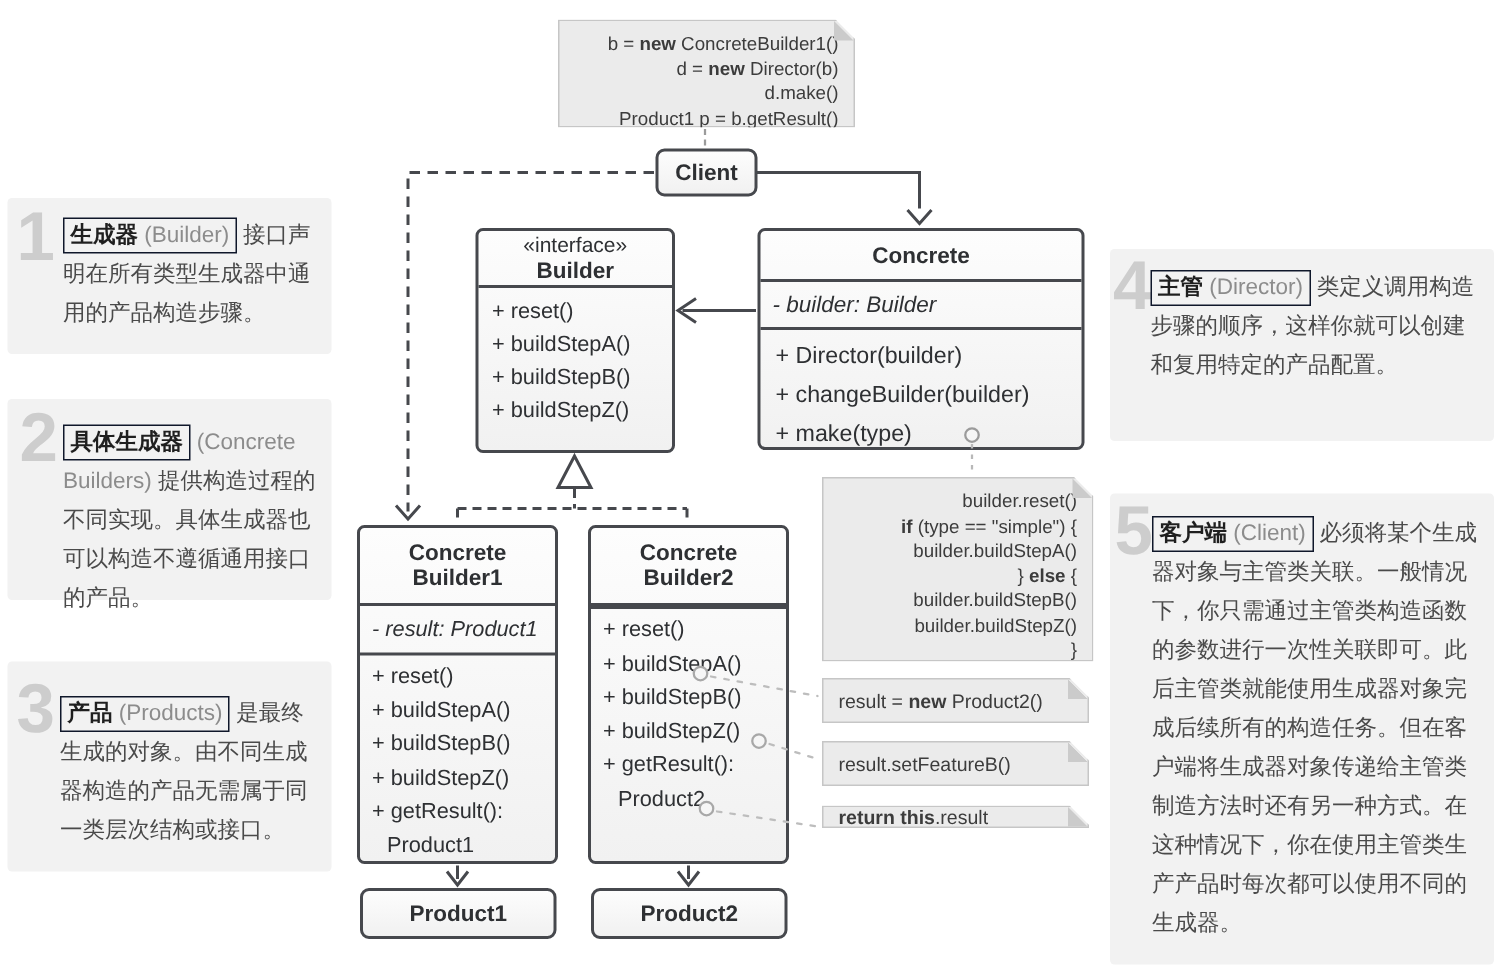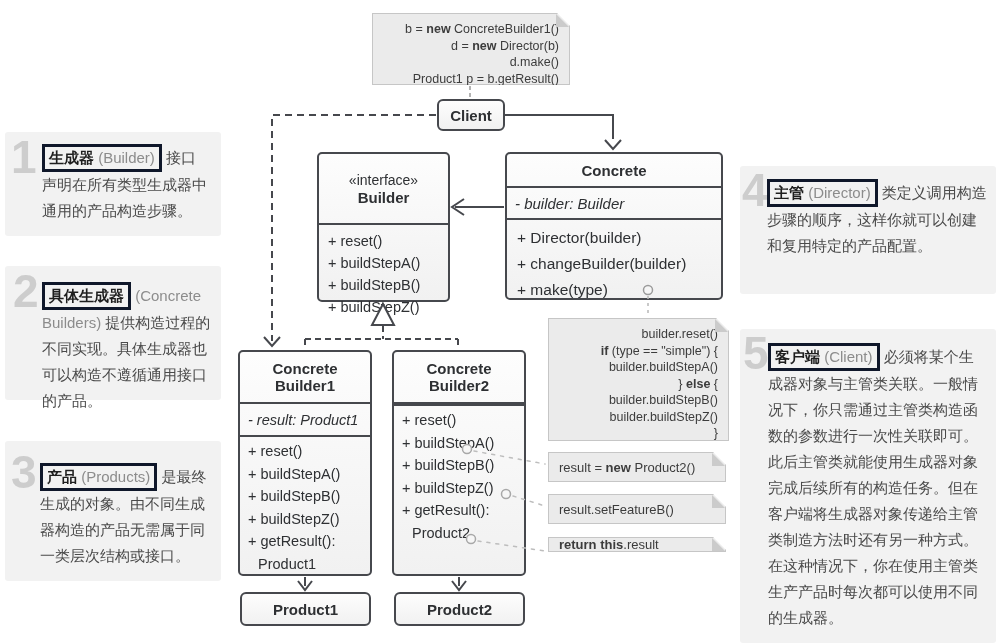--- a/index.html
+++ b/index.html
@@ -41,21 +41,21 @@
   .note-line1{font-size:13px;display:flex;align-items:center;padding:0 10px;}
   
   .ann{
     position:absolute;background:#f2f2f2;border-radius:3px;box-sizing:border-box;
     font-size:15px;line-height:26px;color:#4a4a4a;
   }
   .ann .bignum{
     position:absolute;font-size:46px;font-weight:bold;color:#cdcdcd;line-height:1;
   }
   .termbox{
-    border:3px solid #0f172a;padding:1px 4px;display:inline-block;line-height:20px;
+    border:1px solid #0f172a;padding:1px 4px;display:inline-block;line-height:20px;
     position:relative;
   }
   .termbox b{color:#1f1f1f;}
   .latin{color:#8c8c8c;}
   .anntext{position:relative;}
   
   .overlay{position:absolute;left:0;top:0;z-index:10;pointer-events:none;}
 </style>
 </head>
 <body>
@@ -68,21 +68,21 @@
     <div><span>d = </span><b>new</b><span> Director(b)</span></div>
     <div>d.make()</div>
     <div>Product1 p = b.getResult()</div>
   </div>
 
   <div class="simple-box" style="left:437px;top:99px;width:68px;height:32px;align-items:center;">
     <span>Client</span>
   </div>
 
   <div class="uml-box" style="left:317px;top:152px;width:133px;height:150px;">
-    <div class="uml-title" style="height:69px;">
+    <div class="uml-title" style="height:36px;">
       <span class="uml-stereotype">«interface»</span>
       <span>Builder</span>
     </div>
     <div class="uml-sep"></div>
     <div class="uml-methods" style="padding:5px 0 0 9px;line-height:22px;font-size:14.5px;">
       <div>+ reset()</div>
       <div>+ buildStepA()</div>
       <div>+ buildStepB()</div>
       <div>+ buildStepZ()</div>
     </div>

